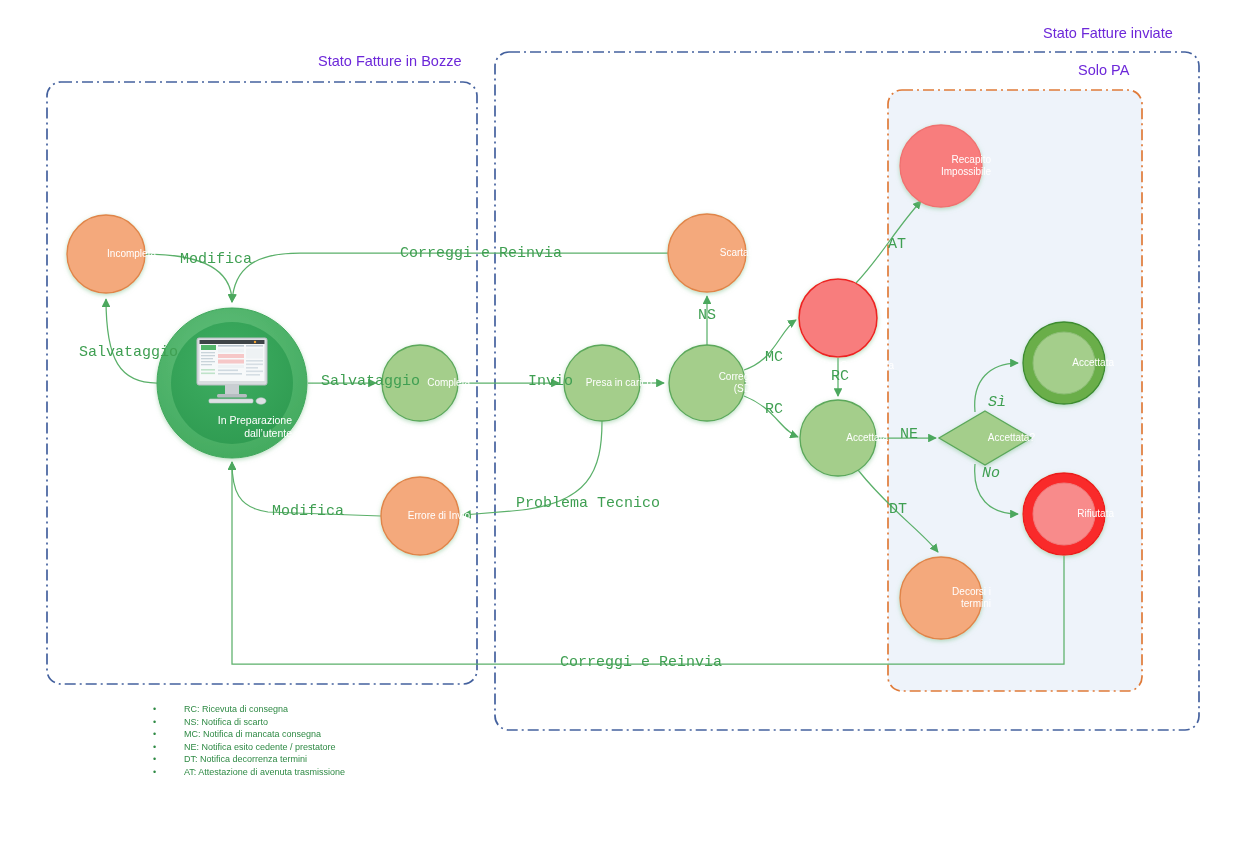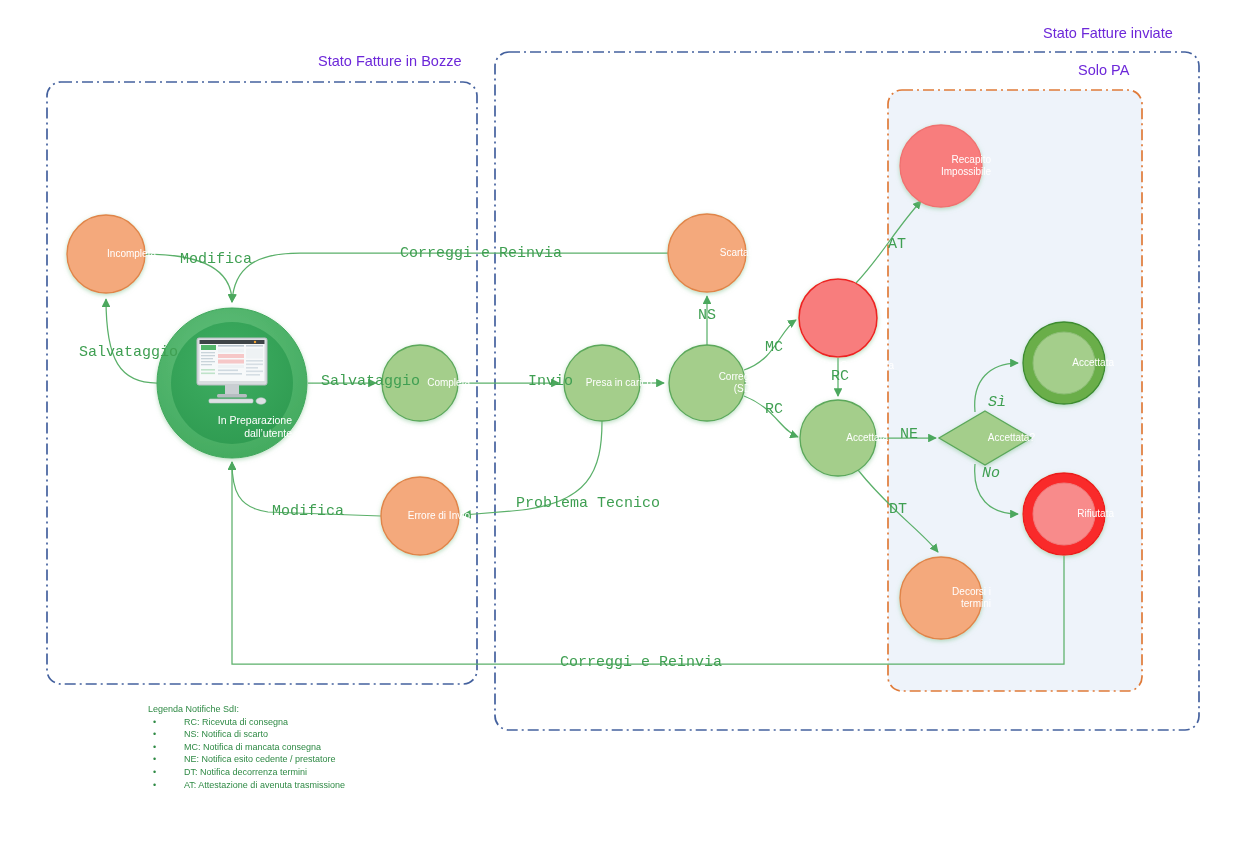--- a/index.html
+++ b/index.html
@@ -199,36 +199,35 @@
   <div class="nodelabel" style="left:1014px;top:508px;width:100px;">Rifiutata</div>
 
   <div class="edgelabel" style="left:180px;top:254px;">Modifica</div>
   <div class="edgelabel" style="left:79px;top:347px;">Salvataggio</div>
   <div class="edgelabel" style="left:400px;top:248px;">Correggi e Reinvia</div>
   <div class="edgelabel" style="left:321px;top:376px;">Salvataggio</div>
   <div class="edgelabel" style="left:528px;top:376px;">Invio</div>
   <div class="edgelabel" style="left:698px;top:310px;">NS</div>
   <div class="edgelabel" style="left:516px;top:498px;">Problema Tecnico</div>
   <div class="edgelabel" style="left:272px;top:506px;">Modifica</div>
-  <div class="edgelabel" style="left:765px;top:342px;">MC</div>
+  <div class="edgelabel" style="left:765px;top:352px;">MC</div>
   <div class="edgelabel" style="left:765px;top:404px;">RC</div>
   <div class="edgelabel" style="left:831px;top:371px;">RC</div>
   <div class="edgelabel" style="left:888px;top:239px;">AT</div>
   <div class="edgelabel" style="left:900px;top:429px;">NE</div>
   <div class="edgelabel" style="left:889px;top:504px;">DT</div>
   <div class="edgelabel ital" style="left:988px;top:397px;">Sì</div>
   <div class="edgelabel ital" style="left:982px;top:468px;">No</div>
   <div class="edgelabel" style="left:560px;top:657px;">Correggi e Reinvia</div>
 
   <div class="grouplabel" style="left:318px;top:53px;">Stato Fatture in Bozze</div>
   <div class="grouplabel" style="left:1043px;top:25px;">Stato Fatture inviate</div>
   <div class="grouplabel" style="left:1078px;top:62px;">Solo PA</div>
 
   <div class="legendbox">
-    <div class="legendtitle">Legenda Notifiche SdI:</div>
     <div class="legenditem"><span class="bul">•</span><span>RC: Ricevuta di consegna</span></div>
     <div class="legenditem"><span class="bul">•</span><span>NS: Notifica di scarto</span></div>
     <div class="legenditem"><span class="bul">•</span><span>MC: Notifica di mancata consegna</span></div>
     <div class="legenditem"><span class="bul">•</span><span>NE: Notifica esito cedente / prestatore</span></div>
     <div class="legenditem"><span class="bul">•</span><span>DT: Notifica decorrenza termini</span></div>
     <div class="legenditem"><span class="bul">•</span><span>AT: Attestazione di avenuta trasmissione</span></div>
   </div>
 
 </div>
 

